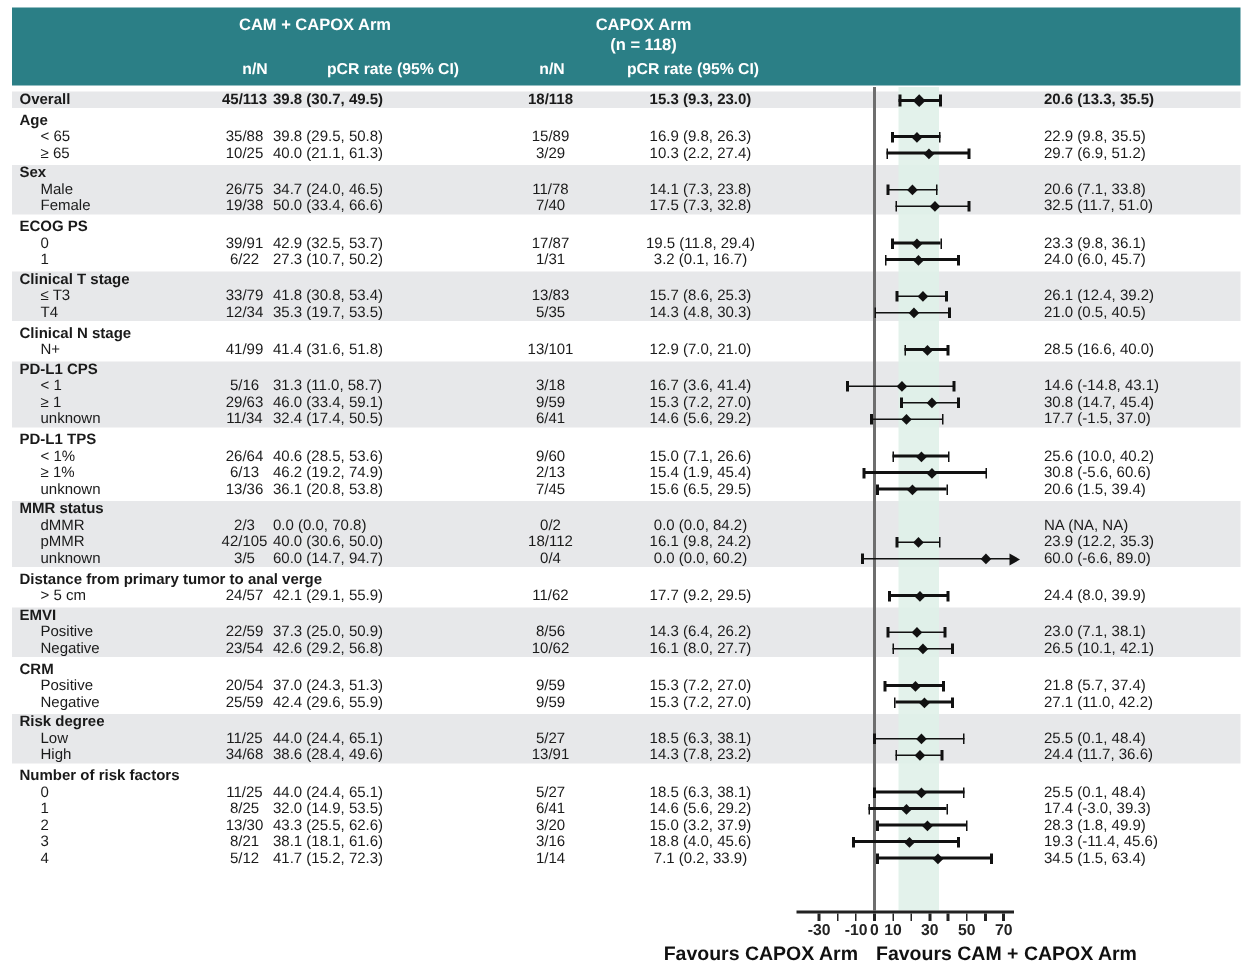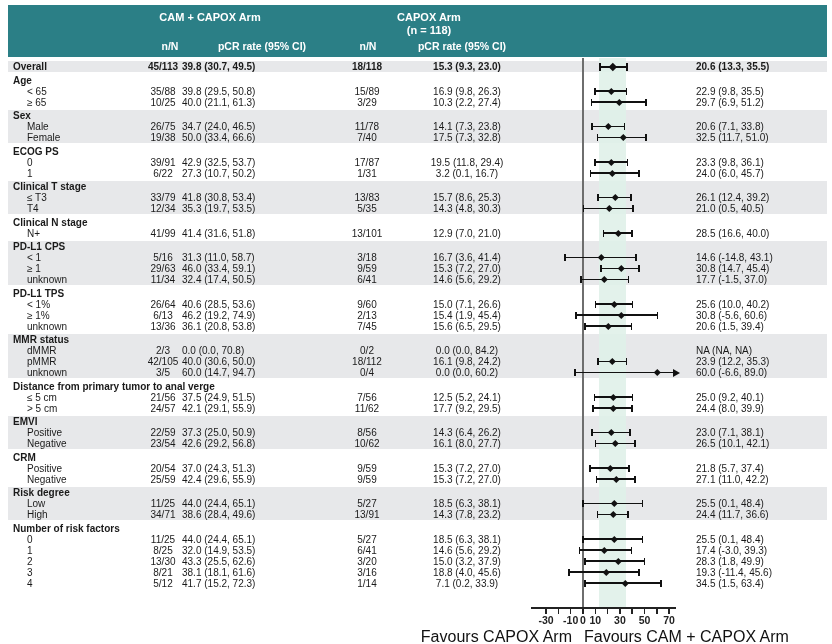--- a/index.html
+++ b/index.html
@@ -42,21 +42,21 @@
             border-top:4px solid transparent;border-bottom:4px solid transparent;}
   
   .band{position:absolute;left:599px;top:58px;width:27px;height:549px;background:var(--band);opacity:.88;z-index:1;}
   .zline{position:absolute;left:582px;top:58px;width:1.5px;height:549px;background:var(--zline);z-index:1;}
   
   .axis{position:absolute;left:0;top:604px;width:832px;height:30px;z-index:2;}
   .axis-line{position:absolute;left:531px;top:3px;width:145px;height:1.6px;background:#222;}
   .tick{position:absolute;top:4.6px;width:1.6px;height:5px;background:#222;}
   .tick-label{position:absolute;top:10px;width:30px;text-align:center;font-size:10.5px;font-weight:700;color:#222;}
   
-  .footer{position:absolute;left:0;top:628px;width:832px;height:14px;font-size:16px;font-weight:400;color:#111;}
+  .footer{position:absolute;left:0;top:628px;width:832px;height:14px;font-size:13px;font-weight:700;color:#111;}
   .f-left{position:absolute;left:8px;width:564px;text-align:right;}
   .f-right{position:absolute;left:584px;text-align:left;}
 </style>
 </head>
 <body>
 
 <div class="page">
 
   <div class="header">
     <div class="hgroup hg1">
@@ -374,34 +374,20 @@
             <div class="ci-point" style="left: 134.5px;"></div>
           </div>
           <span class="cell c-diff">60.0 (-6.6, 89.0)</span>
         </div>
       </div>
       <div class="group">
         <div class="row">
           <span class="cell c-label group-label">Distance from primary tumor to anal verge</span>
         </div>
         <div class="row">
-          <span class="cell c-label">≤ 5 cm</span>
-          <span class="cell c-n1">21/56</span>
-          <span class="cell c-p1">37.5 (24.9, 51.5)</span>
-          <span class="cell c-n2">7/56</span>
-          <span class="cell c-p2">12.5 (5.2, 24.1)</span>
-          <div class="plot-cell">
-            <div class="ci-line" style="left: 74.316px; width: 38.007px;"></div>
-            <div class="ci-cap" style="left: 73.516px;"></div>
-            <div class="ci-cap" style="left: 111.523px;"></div>
-            <div class="ci-point" style="left: 91.45px;"></div>
-          </div>
-          <span class="cell c-diff">25.0 (9.2, 40.1)</span>
-        </div>
-        <div class="row">
           <span class="cell c-label">&gt; 5 cm</span>
           <span class="cell c-n1">24/57</span>
           <span class="cell c-p1">42.1 (29.1, 55.9)</span>
           <span class="cell c-n2">11/62</span>
           <span class="cell c-p2">17.7 (9.2, 29.5)</span>
           <div class="plot-cell">
             <div class="ci-line" style="left: 72.84px; width: 39.237px;"></div>
             <div class="ci-cap" style="left: 72.04px;"></div>
             <div class="ci-cap" style="left: 111.277px;"></div>
             <div class="ci-point" style="left: 90.712px;"></div>
@@ -488,21 +474,21 @@
           <div class="plot-cell">
             <div class="ci-line" style="left: 63.123px; width: 59.409px;"></div>
             <div class="ci-cap" style="left: 62.323px;"></div>
             <div class="ci-cap" style="left: 121.732px;"></div>
             <div class="ci-point" style="left: 92.065px;"></div>
           </div>
           <span class="cell c-diff">25.5 (0.1, 48.4)</span>
         </div>
         <div class="row">
           <span class="cell c-label">High</span>
-          <span class="cell c-n1">34/71</span>
+          <span class="cell c-n1">34/68</span>
           <span class="cell c-p1">38.6 (28.4, 49.6)</span>
           <span class="cell c-n2">13/91</span>
           <span class="cell c-p2">14.3 (7.8, 23.2)</span>
           <div class="plot-cell">
             <div class="ci-line" style="left: 77.391px; width: 30.627px;"></div>
             <div class="ci-cap" style="left: 76.591px;"></div>
             <div class="ci-cap" style="left: 107.218px;"></div>
             <div class="ci-point" style="left: 90.712px;"></div>
           </div>
           <span class="cell c-diff">24.4 (11.7, 36.6)</span>

